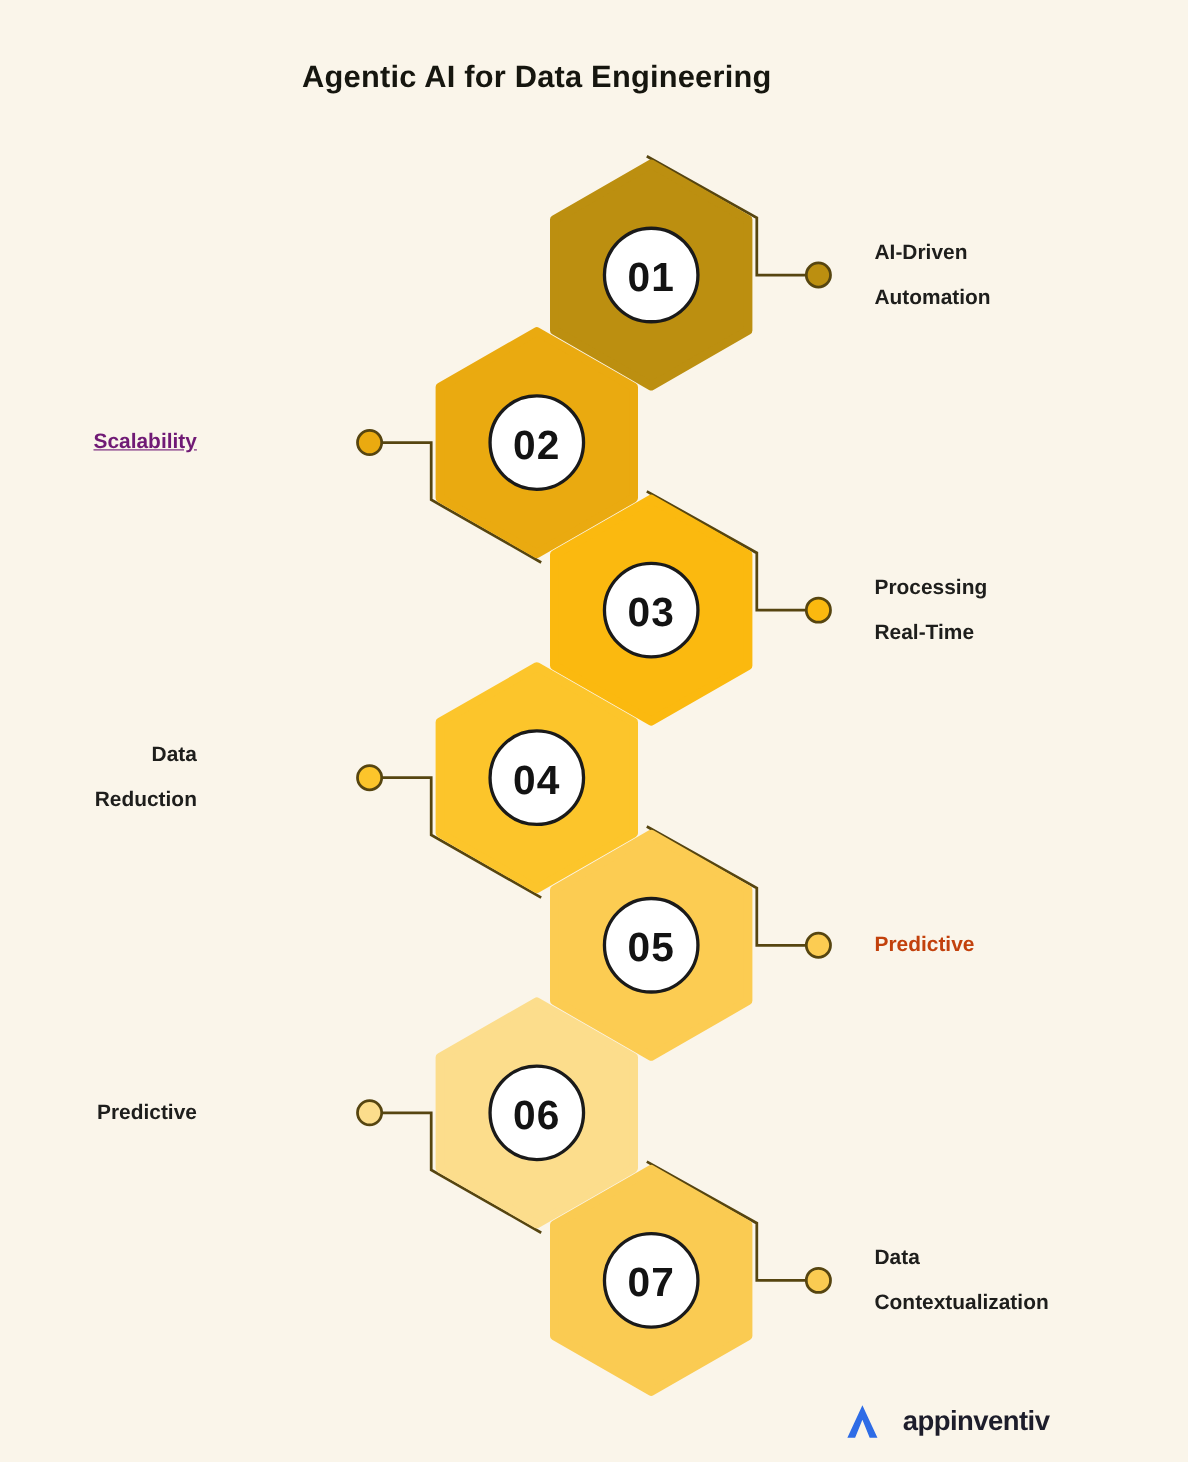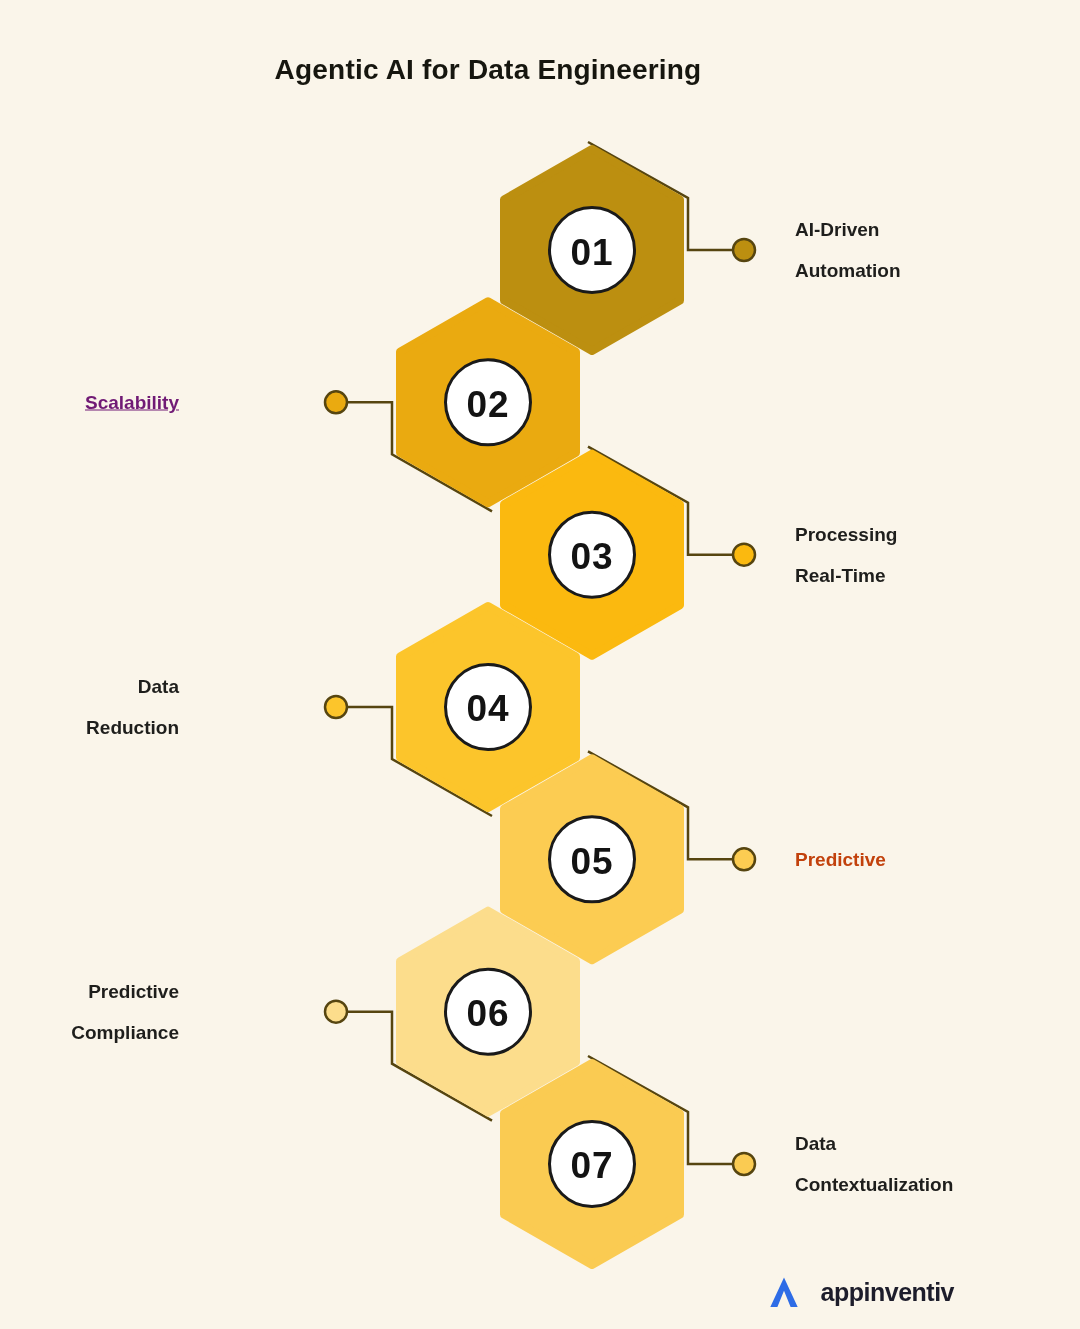--- a/index.html
+++ b/index.html
@@ -98,21 +98,20 @@
   </div>
   <div class="step-label label-left pos-4" style="color: rgb(30, 30, 28);">
     <span>Data</span>
     <span>Reduction</span>
   </div>
   <div class="step-label label-right pos-5" style="color: #c2410c;">
     <span>Predictive</span>
   </div>
   <div class="step-label label-left pos-6" style="color: rgb(30, 30, 28);">
     <span>Predictive</span>
-    <span>Compliance</span>
   </div>
   <div class="step-label label-right pos-7" style="color: rgb(30, 30, 28);">
     <span>Data</span>
     <span>Contextualization</span>
   </div>
 
   <div class="logo">
     <svg width="30" height="33" viewBox="0 0 34 36">
       <path d="M17 1 L32.5 34.5 L24.5 34.5 L17 16 L9.5 34.5 L1.5 34.5 Z" fill="#2E6CE6"></path>
     </svg>

